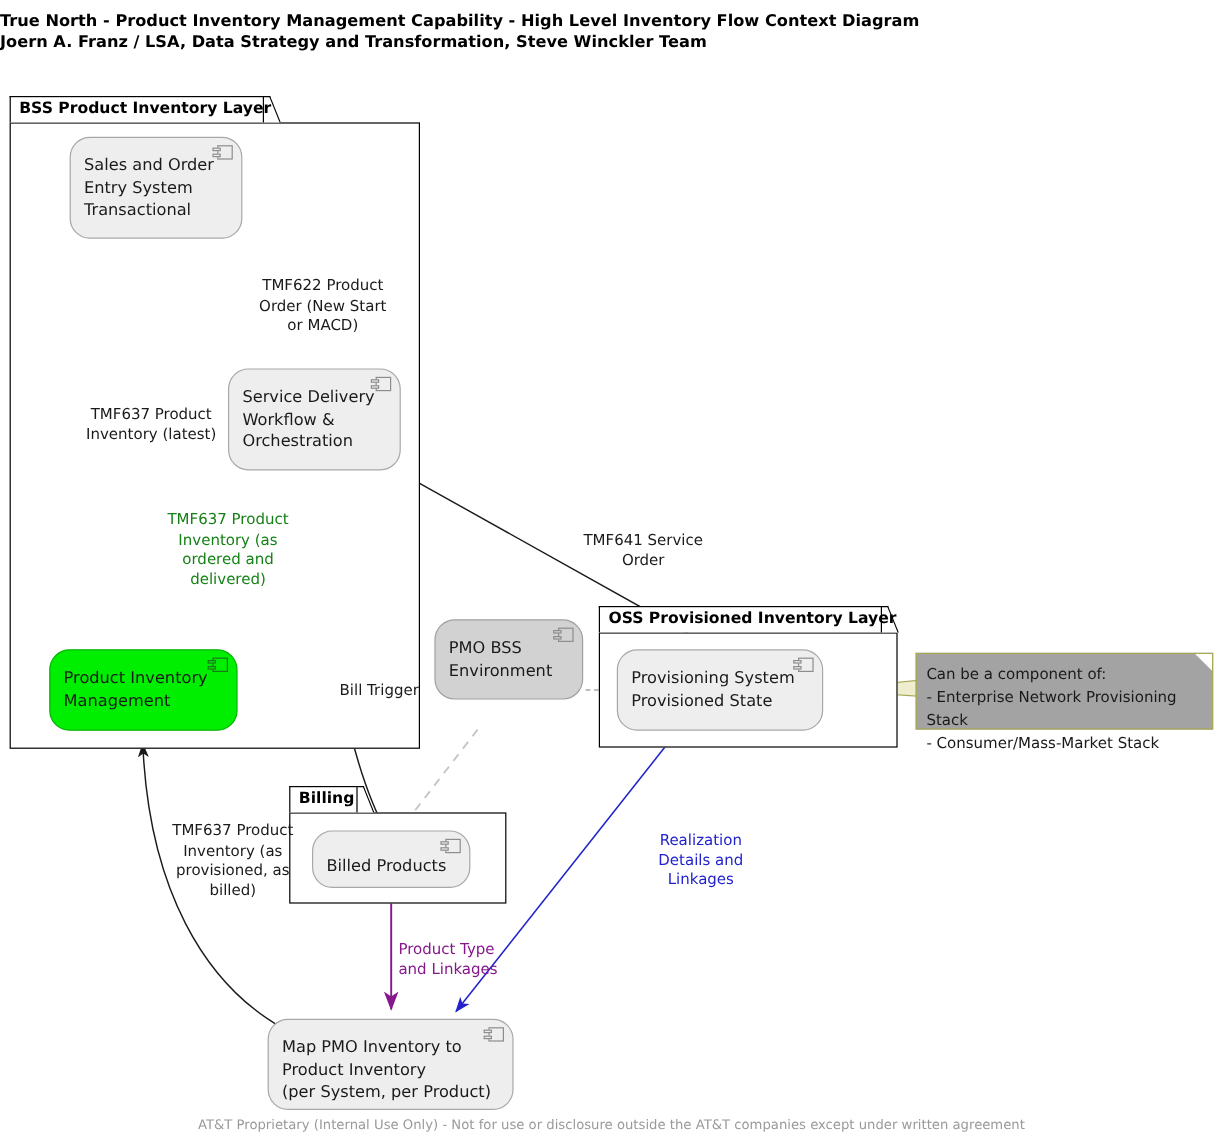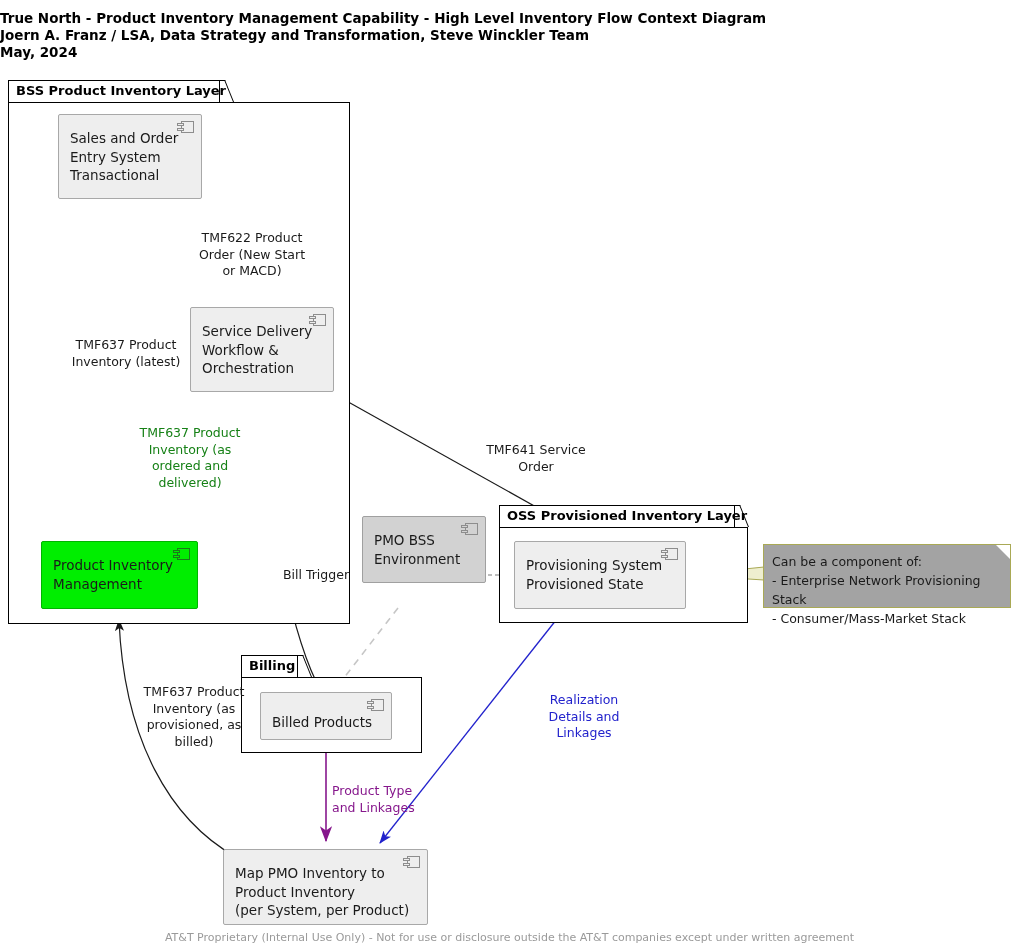--- a/index.html
+++ b/index.html
@@ -92,21 +92,21 @@
     border: 1.6px solid #000000;
     background: #ffffff;
     z-index: 1;
   }
 
   
   .component {
     position: absolute;
     box-sizing: border-box;
     border: 1px solid #a8a8a8;
-    border-radius: 2px;
+    border-radius: 17px;
     background: #eeeeee;
     font-size: 13.5px;
     line-height: 18.5px;
     color: #1a1a1a;
     z-index: 4;
   }
   .component .cmp-label {
     position: absolute;
     left: 11px;
     top: 14px;
@@ -197,21 +197,20 @@
   .edge-label.purple-txt{ color: #86178c; }
 </style>
 </head>
 <body>
 
 <div id="canvas">
 
   <div class="title-block">
     <span class="title-line">True North - Product Inventory Management Capability - High Level Inventory Flow Context Diagram</span>
     <span class="title-line">Joern A. Franz / LSA, Data Strategy and Transformation, Steve Winckler Team</span>
-    <span class="title-line">May, 2024</span>
   </div>
 
   <div class="package" style="left:8px; top:80px; width:342px; height:544px;">
     <div class="pkg-body" style="top:22px; width:342px; height:522px;"></div>
     <div class="pkg-tab" style="width:212px;">BSS Product Inventory Layer</div>
     <div class="pkg-tab-skew" style="left:212px;"></div>
   </div>
 
   <div class="package" style="left:499px; top:505px; width:249px; height:118px;">
     <div class="pkg-body" style="top:22px; width:249px; height:96px;"></div>
@@ -340,21 +339,21 @@
   </div>
 
   <div class="note" style="left:763px; top:544px; width:248px; height:64px;">
     <span class="note-fold-tri"></span>
 
     <span class="note-text">Can be a component of:
 - Enterprise Network Provisioning Stack
 - Consumer/Mass-Market Stack</span>
   </div>
 
-  <div class="edge-label" style="left:191px; top:230px; width:122px;">TMF622 Product
+  <div class="edge-label" style="left:208px; top:230px; width:122px;">TMF622 Product
 Order (New Start
 or MACD)</div>
 
   <div class="edge-label" style="left:64px; top:337px; width:124px;">TMF637 Product
 Inventory (latest)</div>
 
   <div class="edge-label green-txt" style="left:137px; top:425px; width:106px;">TMF637 Product
 Inventory (as
 ordered and
 delivered)</div>

